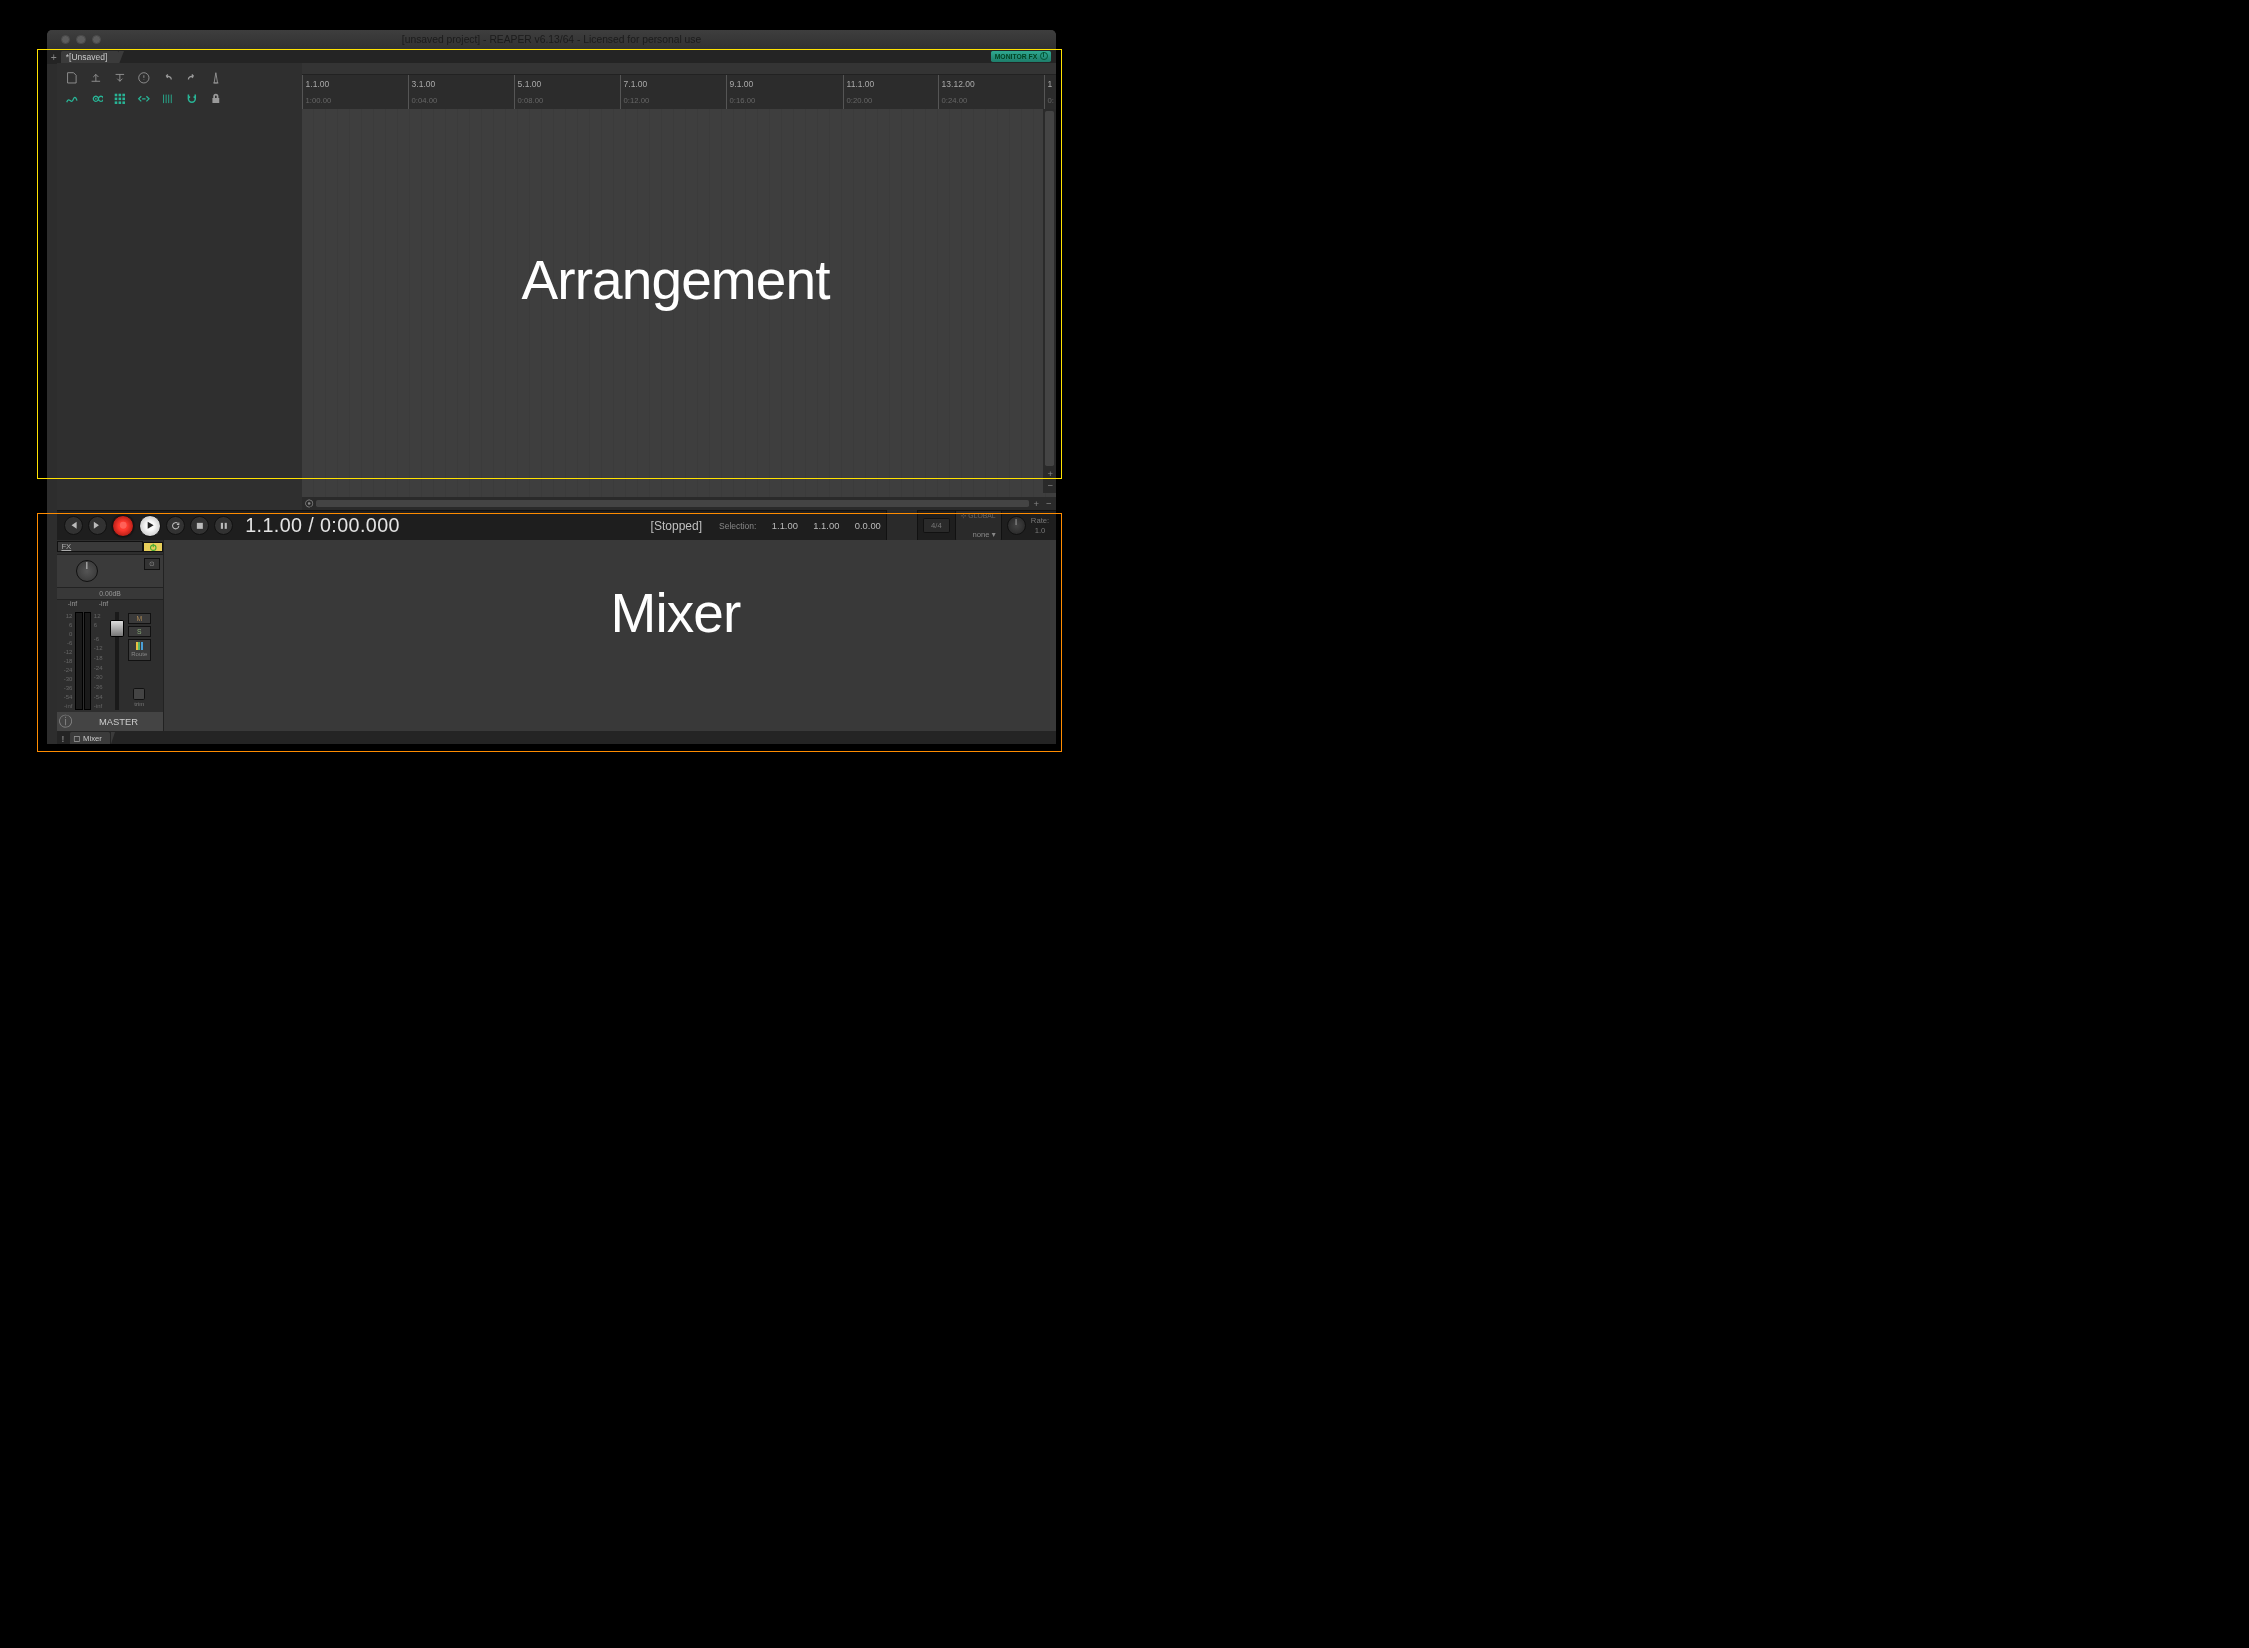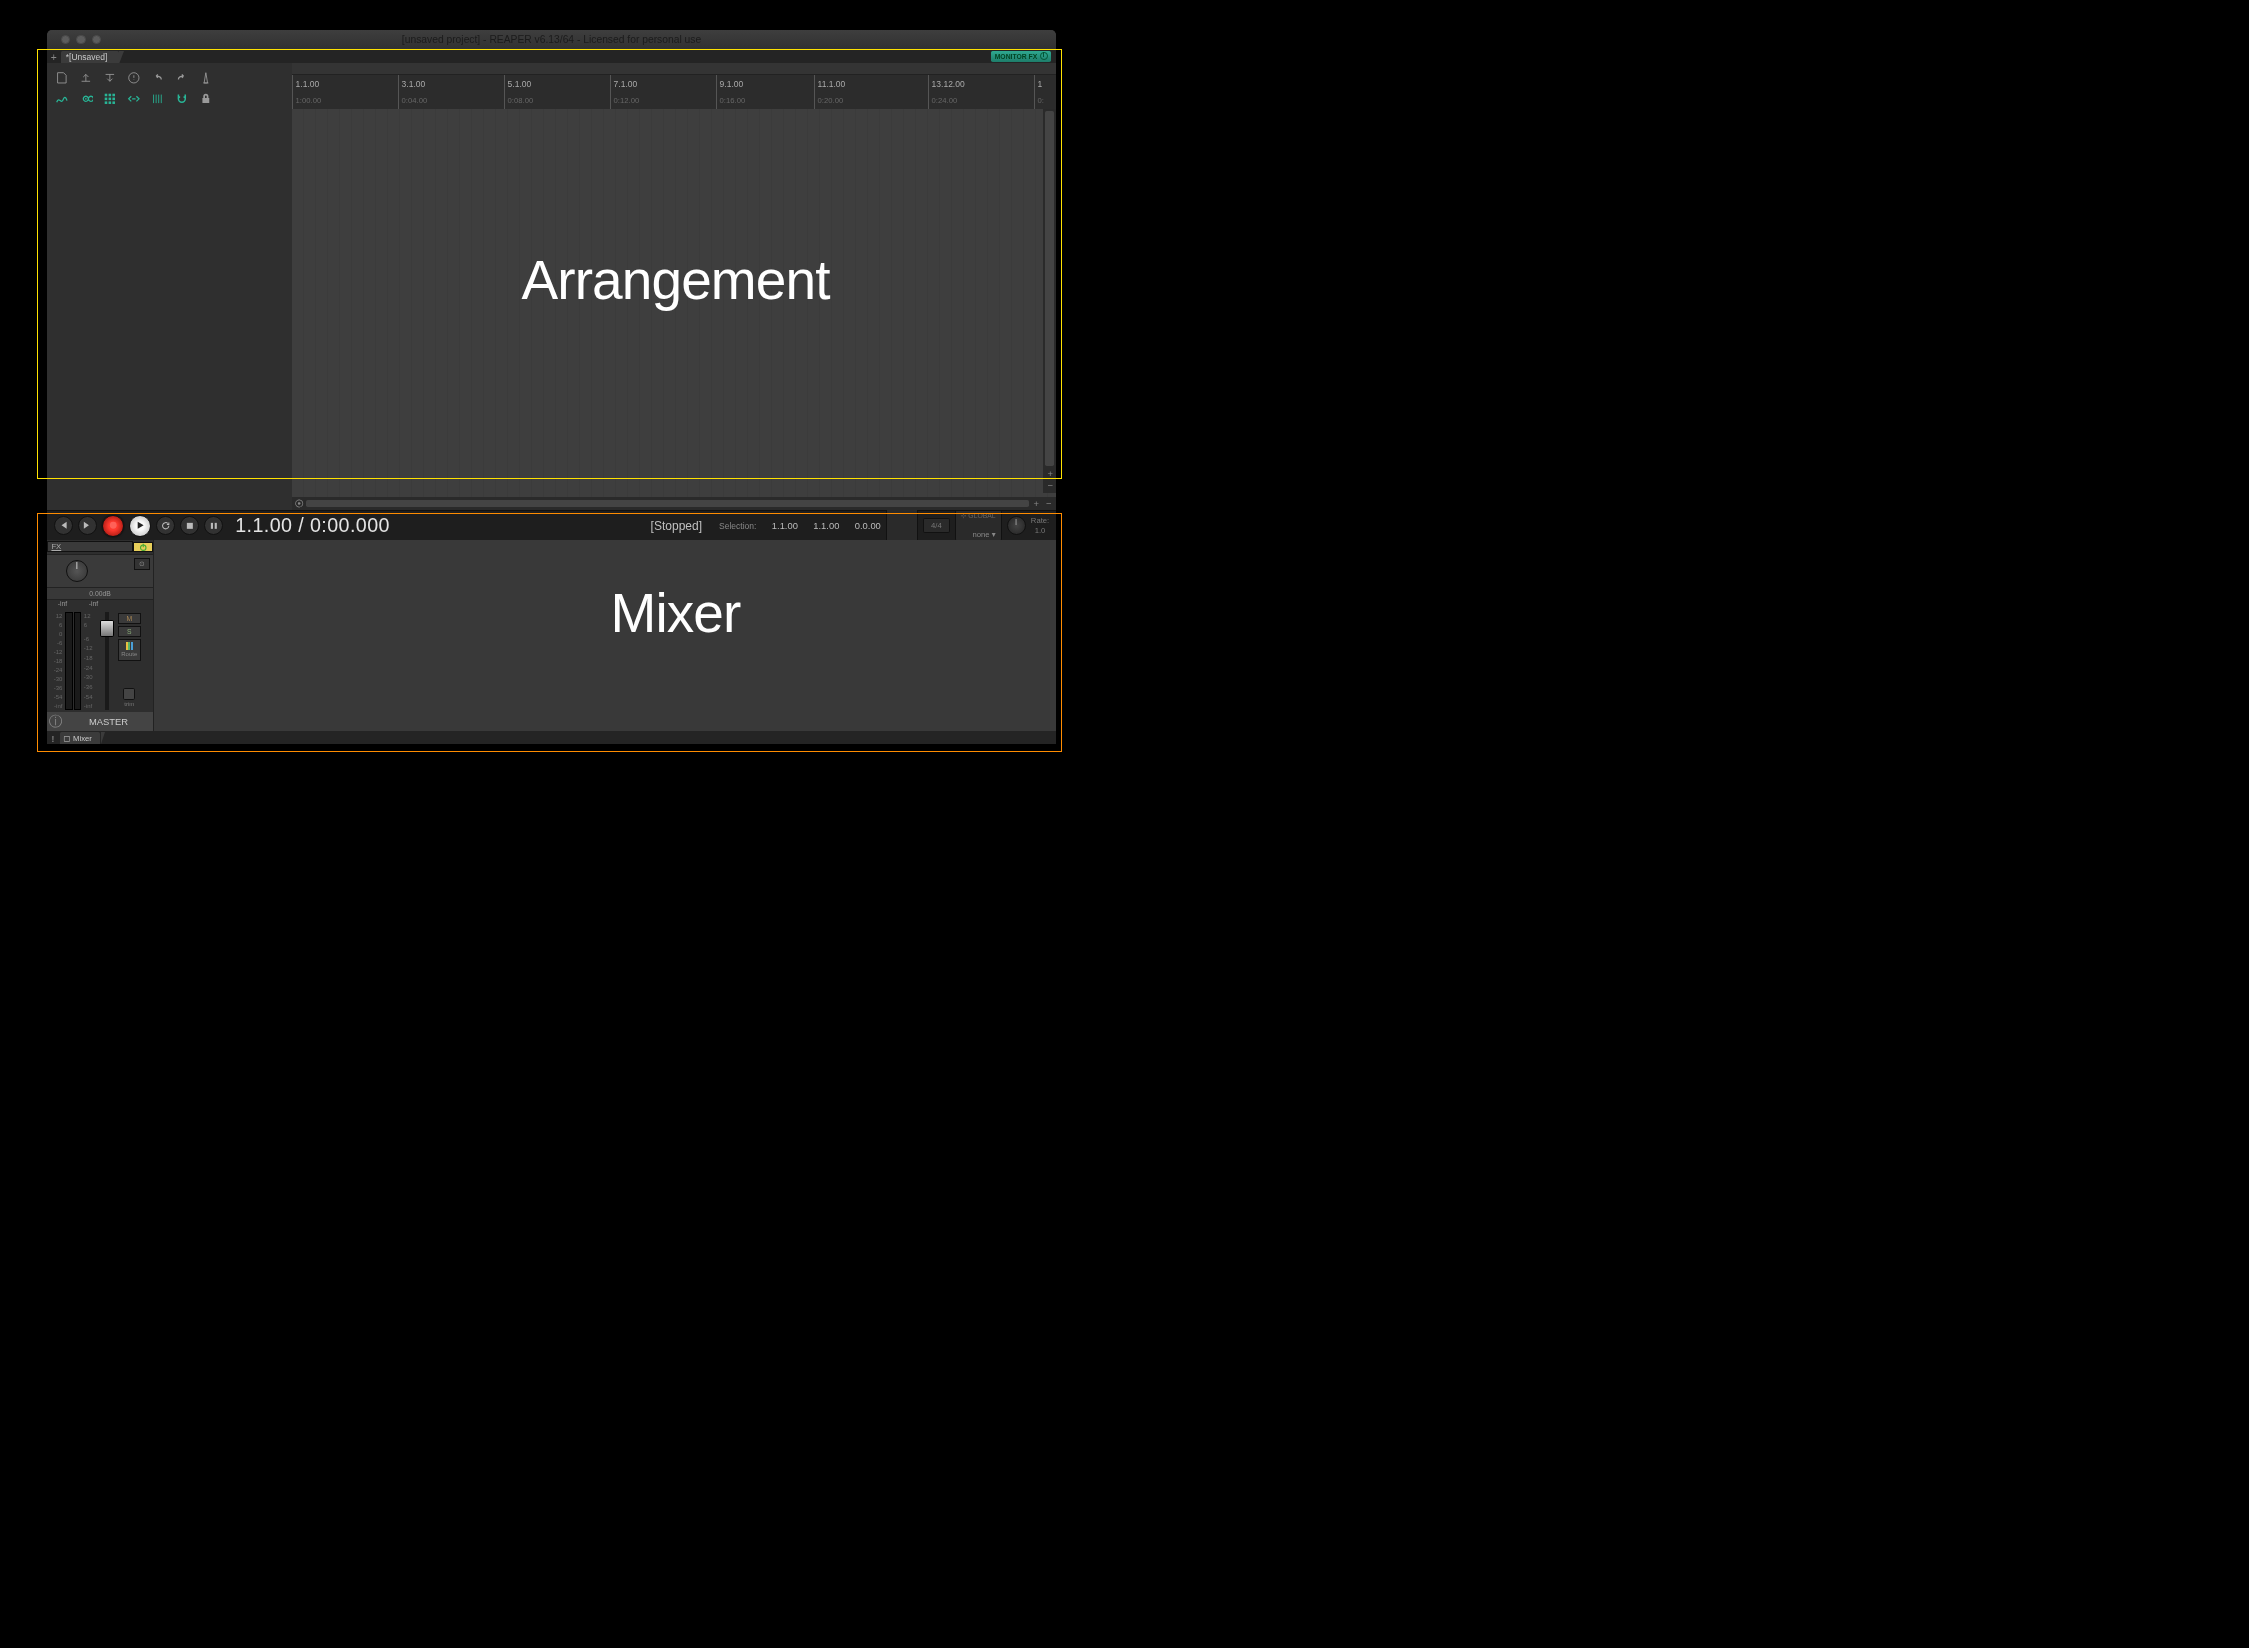--- a/index.html
+++ b/index.html
@@ -22,21 +22,21 @@
   
   .tabstrip { height:14.5px; background:#242424; display:flex; align-items:flex-end; position:relative;}
   .tabstrip .plus { width:10.3px; height:12px; color:#888; font-size:10.3px; display:flex; align-items:center; justify-content:center; margin-left:1.7px;}
   .proj-tab { height:13px; padding:0 12px 0 5.1px; background:#3b3b3b; color:#c8c8c8; font-size:8.5px; display:flex; align-items:center; border-radius:1.7px 1.7px 0 0; margin-left:1.7px; position:relative;}
   .proj-tab::after{content:""; position:absolute; right:-5.1px; top:0; border-left:5.1px solid #3b3b3b; border-bottom:13px solid transparent;}
   .monitor-fx { position:absolute; right:5.1px; top:1.7px; height:11px; background:linear-gradient(#2fa890,#1e7d6a); color:#042; font-size:6.8px; font-weight:600; padding:0 3.4px; display:flex; align-items:center; gap:2.6px; border-radius:1.7px;}
   .monitor-fx .pwr{ width:7.7px; height:7.7px; border:0.9px solid #053; border-radius:50%; position:relative;}
   .monitor-fx .pwr::after{content:"";position:absolute;left:2.6px;top:-0.9px;width:0.9px;height:4.3px;background:#053;}
 
   
-  .main { position:absolute; top:33px; left:0; right:0; bottom:0; display:flex; flex-direction:column;}
+  .main { position:absolute; top:33px; left:0; right:0; bottom:0; display:flex; flex-direction:column;padding-left:10px;}
 
   
   .upper { height:448px; display:flex; background:#3a3a3a; border-bottom:0.9px solid #111;}
   .tcp { width:245px; background:#2f2f2f; display:flex; flex-direction:column;}
   .toolbar { padding:6.8px 5.1px; display:flex; flex-direction:column; gap:3.4px;}
   .tb-row { display:flex; gap:5.1px; align-items:center;}
   .tb-btn { width:19px; height:17px; display:flex; align-items:center; justify-content:center; color:#9a9a9a; cursor:pointer; border-radius:1.7px;}
   .tb-btn.accent { color:#28b596;}
   .tb-btn svg { width:13.7px; height:13.7px; }
   .tcp-body{ flex:1; background:#2f2f2f;}
@@ -252,21 +252,21 @@
               <span class="time">0:08.00</span>
             </div>
           <div class="tick" style="left:318px">
               <span class="bar">7.1.00</span>
               <span class="time">0:12.00</span>
             </div>
           <div class="tick" style="left:424px">
               <span class="bar">9.1.00</span>
               <span class="time">0:16.00</span>
             </div>
-          <div class="tick" style="left:522px">
+          <div class="tick" style="left:541px">
               <span class="bar">11.1.00</span>
               <span class="time">0:20.00</span>
             </div>
           <div class="tick" style="left:636px">
               <span class="bar">13.12.00</span>
               <span class="time">0:24.00</span>
             </div>
           <div class="tick" style="left:742px">
               <span class="bar">1</span>
               <span class="time">0:</span>

